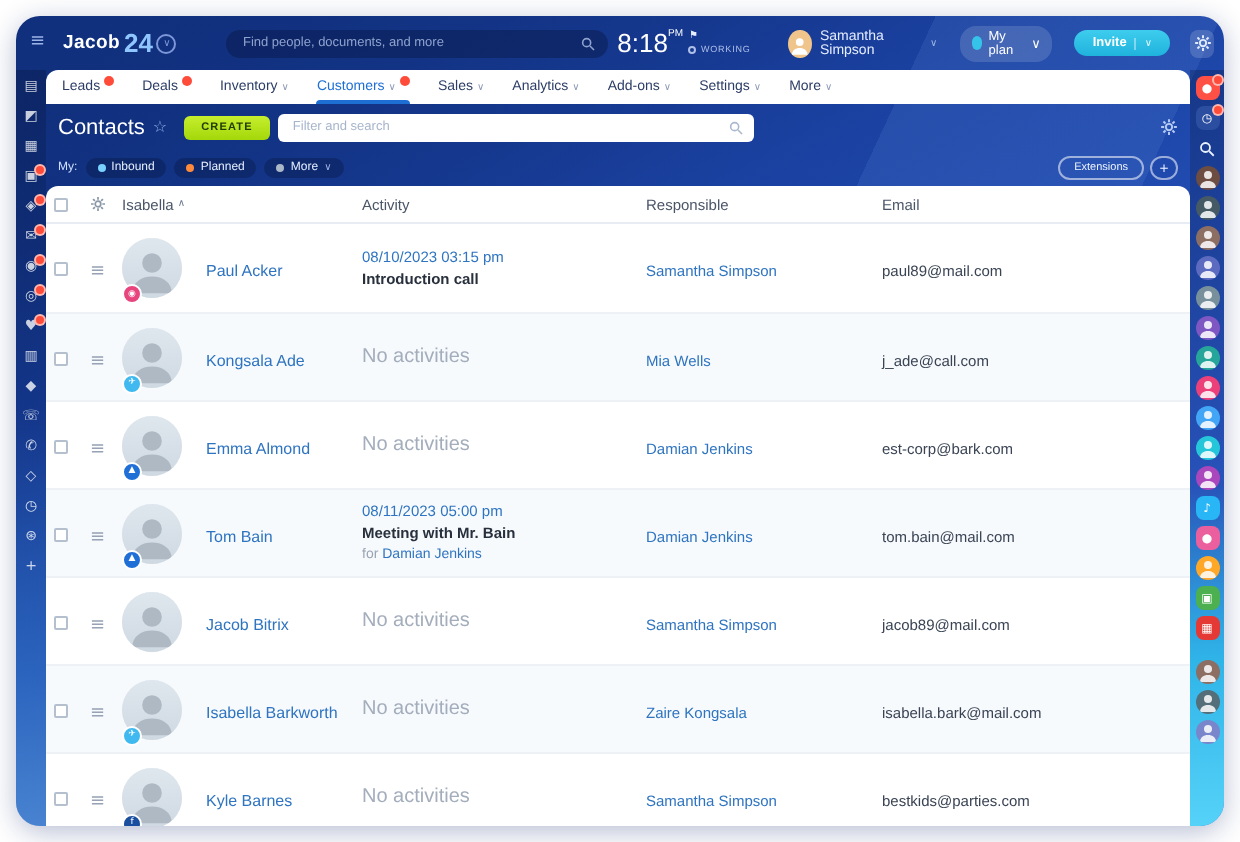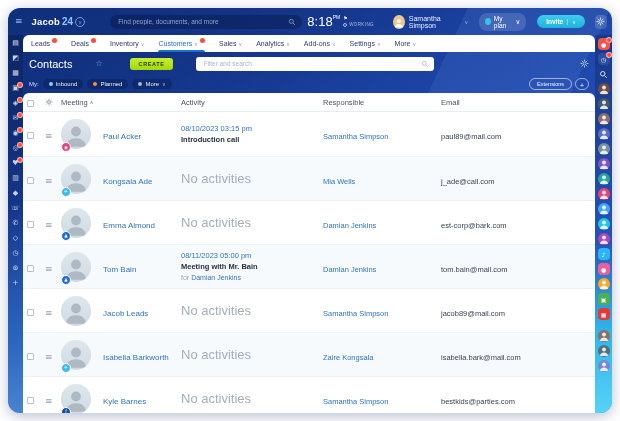--- a/index.html
+++ b/index.html
@@ -16,21 +16,21 @@
     box-shadow:0 3px 14px rgba(15,40,110,.30);
     display:flex;flex-direction:column;
   }
   .window::before{content:"";position:absolute;inset:0;pointer-events:none;
     background:linear-gradient(115deg,transparent 58%,rgba(140,190,255,.10) 58%,rgba(140,190,255,.10) 76%,transparent 76%);}
   
   .topbar{height:27px;flex:0 0 27px;display:flex;align-items:center;gap:5px;padding:0 5px;position:relative;z-index:2;}
   .menu-glyph{color:#9db4e6;font-size:9px;line-height:1;padding:0 2px;cursor:pointer;}
   .logo{display:flex;align-items:center;gap:2px;margin-left:2px;cursor:pointer;}
   .logo .b{color:#fff;font-weight:700;font-size:9.5px;letter-spacing:.2px;}
-  .logo .n{color:#8fc6ff;font-weight:700;font-size:10px;}
+  .logo .n{color:#8fc6ff;font-weight:700;font-size:13px;}
   .logo .globe{width:8px;height:8px;border-radius:50%;border:1px solid #7d97d8;color:#7d97d8;font-size:5px;display:flex;align-items:center;justify-content:center;}
   .tsearch{margin-left:20px;width:208px;height:14px;border-radius:8px;background:rgba(8,24,70,.45);
     display:flex;align-items:center;padding:0 6px;gap:4px;}
   .tsearch input{flex:1;background:transparent;border:0;outline:none;color:#cdd9f5;font-size:6.5px;font-family:inherit;}
   .tsearch input::placeholder{color:#8fa3cf;}
   .time-wrap{margin-left:auto;display:flex;align-items:flex-start;gap:3px;color:#fff;}
   .time{font-size:13px;font-weight:300;line-height:1;}
   .time sup{font-size:5px;vertical-align:top;}
   .time-meta{display:flex;flex-direction:column;gap:1px;padding-top:1px;}
   .flag{font-size:5px;color:#e8eeff;line-height:1;}
@@ -61,21 +61,21 @@
   .r-item .avatar-mini{width:12px;height:12px;border-radius:50%;overflow:hidden;display:flex;align-items:flex-end;justify-content:center;}
   .r-item .app-mini{width:12px;height:12px;border-radius:4px;display:flex;align-items:center;justify-content:center;color:#fff;font-size:6px;}
   
   .center{flex:1;display:flex;flex-direction:column;min-width:0;}
   .mainnav{height:17px;flex:0 0 17px;background:#fff;border-radius:6px 6px 0 0;display:flex;align-items:center;padding:0 8px;gap:14px;}
   .nav-item{position:relative;display:flex;align-items:center;gap:2px;height:100%;color:#2b3c66;font-size:7px;cursor:pointer;}
   .nav-item .caret{color:#8d9ab8;}
   .nav-item .nbadge{position:relative;top:-3px;width:5px;height:5px;border-radius:50%;background:#ff4b3a;}
   .nav-item.active{color:#1d6fd4;}
   .nav-item.active::after{content:"";position:absolute;left:0;right:0;bottom:0;height:2px;border-radius:2px 2px 0 0;background:#1d6fd4;}
-  .title-row{height:23px;flex:0 0 23px;display:flex;align-items:center;gap:23px;padding:0 6px;}
+  .title-row{height:23px;flex:0 0 23px;display:flex;align-items:center;gap:4px;padding:0 6px;}
   .page-title{color:#fff;font-size:11px;font-weight:500;}
   .fav-star{color:#8fb0ea;font-size:8px;cursor:pointer;}
   .create-btn{background:linear-gradient(180deg,#c6ee2d,#a3d80a);color:#223d04;font-size:5.5px;font-weight:700;letter-spacing:.6px;
     border:0;border-radius:3px;padding:3px 9px;margin-left:4px;cursor:pointer;font-family:inherit;}
   .fsearch{width:228px;height:14px;background:#fff;border-radius:3px;display:flex;align-items:center;padding:0 5px;gap:4px;}
   .fsearch input{flex:1;border:0;outline:none;background:transparent;font-size:6.5px;color:#5a6a86;font-family:inherit;}
   .fsearch input::placeholder{color:#a7b5cc;}
   .view-gear{margin-left:auto;color:#cfe0ff;opacity:.85;cursor:pointer;display:flex;}
   .chips-row{height:18px;flex:0 0 18px;display:flex;align-items:center;gap:4px;padding:0 6px;}
   .chips-prefix{color:#cfe0ff;font-size:6px;}
@@ -102,21 +102,21 @@
   .avatar .ph{width:30px;height:30px;border-radius:50%;overflow:hidden;display:flex;align-items:flex-end;justify-content:center;background:linear-gradient(180deg,#dfe7ee,#cfd9e2);}
   .net{position:absolute;left:0;bottom:-3px;width:8px;height:8px;border-radius:50%;color:#fff;font-size:4.5px;
     display:flex;align-items:center;justify-content:center;border:1px solid #fff;box-sizing:content-box;}
   .link{color:#2e74c0;text-decoration:none;cursor:pointer;}
   .name{font-size:8px;}
   .c-activity{font-size:7.5px;line-height:1.5;}
   .date{font-size:7.5px;text-decoration-color:#9cc0de;}
   .act-title{color:#28303d;font-weight:600;font-size:7.5px;}
   .act-for{font-size:7px;}
   .for-prefix{color:#9aa5b3;}
-  .no-act{color:#a3adbb;font-size:13px;}
+  .no-act{color:#a3adbb;font-size:10px;}
   .c-resp a{font-size:7.5px;}
   .email{color:#3a4454;font-size:7.5px;}
 </style>
 </head>
 <body>
 
 <div class="frame">
   <div class="window">
 
     <div class="topbar">
@@ -344,21 +344,21 @@
             <div><input type="checkbox" class="cb" style=""></div>
             <div class="th-gear">
               <svg viewBox="0 0 24 24" width="8" height="8">
                 <g stroke="currentColor" stroke-width="2.6" fill="none">
                   <circle cx="12" cy="12" r="4.2"></circle>
                   <path d="M12 1.5v4M12 18.5v4M1.5 12h4M18.5 12h4M4.6 4.6l2.8 2.8M16.6 16.6l2.8 2.8M19.4 4.6l-2.8 2.8M7.4 16.6l-2.8 2.8"></path>
                 </g>
               </svg>
             </div>
             <div class="th">
-              <span>Meeting</span>
+              <span>Isabella</span>
               <span class="sort g">∧</span>
             </div>
             <div class="th">Activity</div>
             <div class="th">Responsible</div>
             <div class="th">Email</div>
           </div>
           <div class="tbody">
               <div class="trow">
     <div><input type="checkbox" class="cb" style=""></div>
     <div><span class="burger g">≡</span></div>
@@ -465,21 +465,21 @@
       <span class="avatar">
         <span class="ph">
           <svg viewBox="0 0 24 24" width="28" height="28">
             <circle cx="12" cy="9" r="4.2" fill="#aeb9c4"></circle>
             <path d="M3.5 22c0-4.6 3.8-7.2 8.5-7.2s8.5 2.6 8.5 7.2" fill="#aeb9c4"></path>
           </svg>
         </span>
 
       </span>
     </div>
-    <div><a class="link name">Jacob Leads</a></div>
+    <div><a class="link name">Jacob Bitrix</a></div>
     <div class="c-activity">
 
       <div class="no-act">No activities</div>
     </div>
     <div class="c-resp"><a class="link">Samantha Simpson</a></div>
     <div><span class="email">jacob89@mail.com</span></div>
   </div>
               <div class="trow">
     <div><input type="checkbox" class="cb" style=""></div>
     <div><span class="burger g">≡</span></div>

